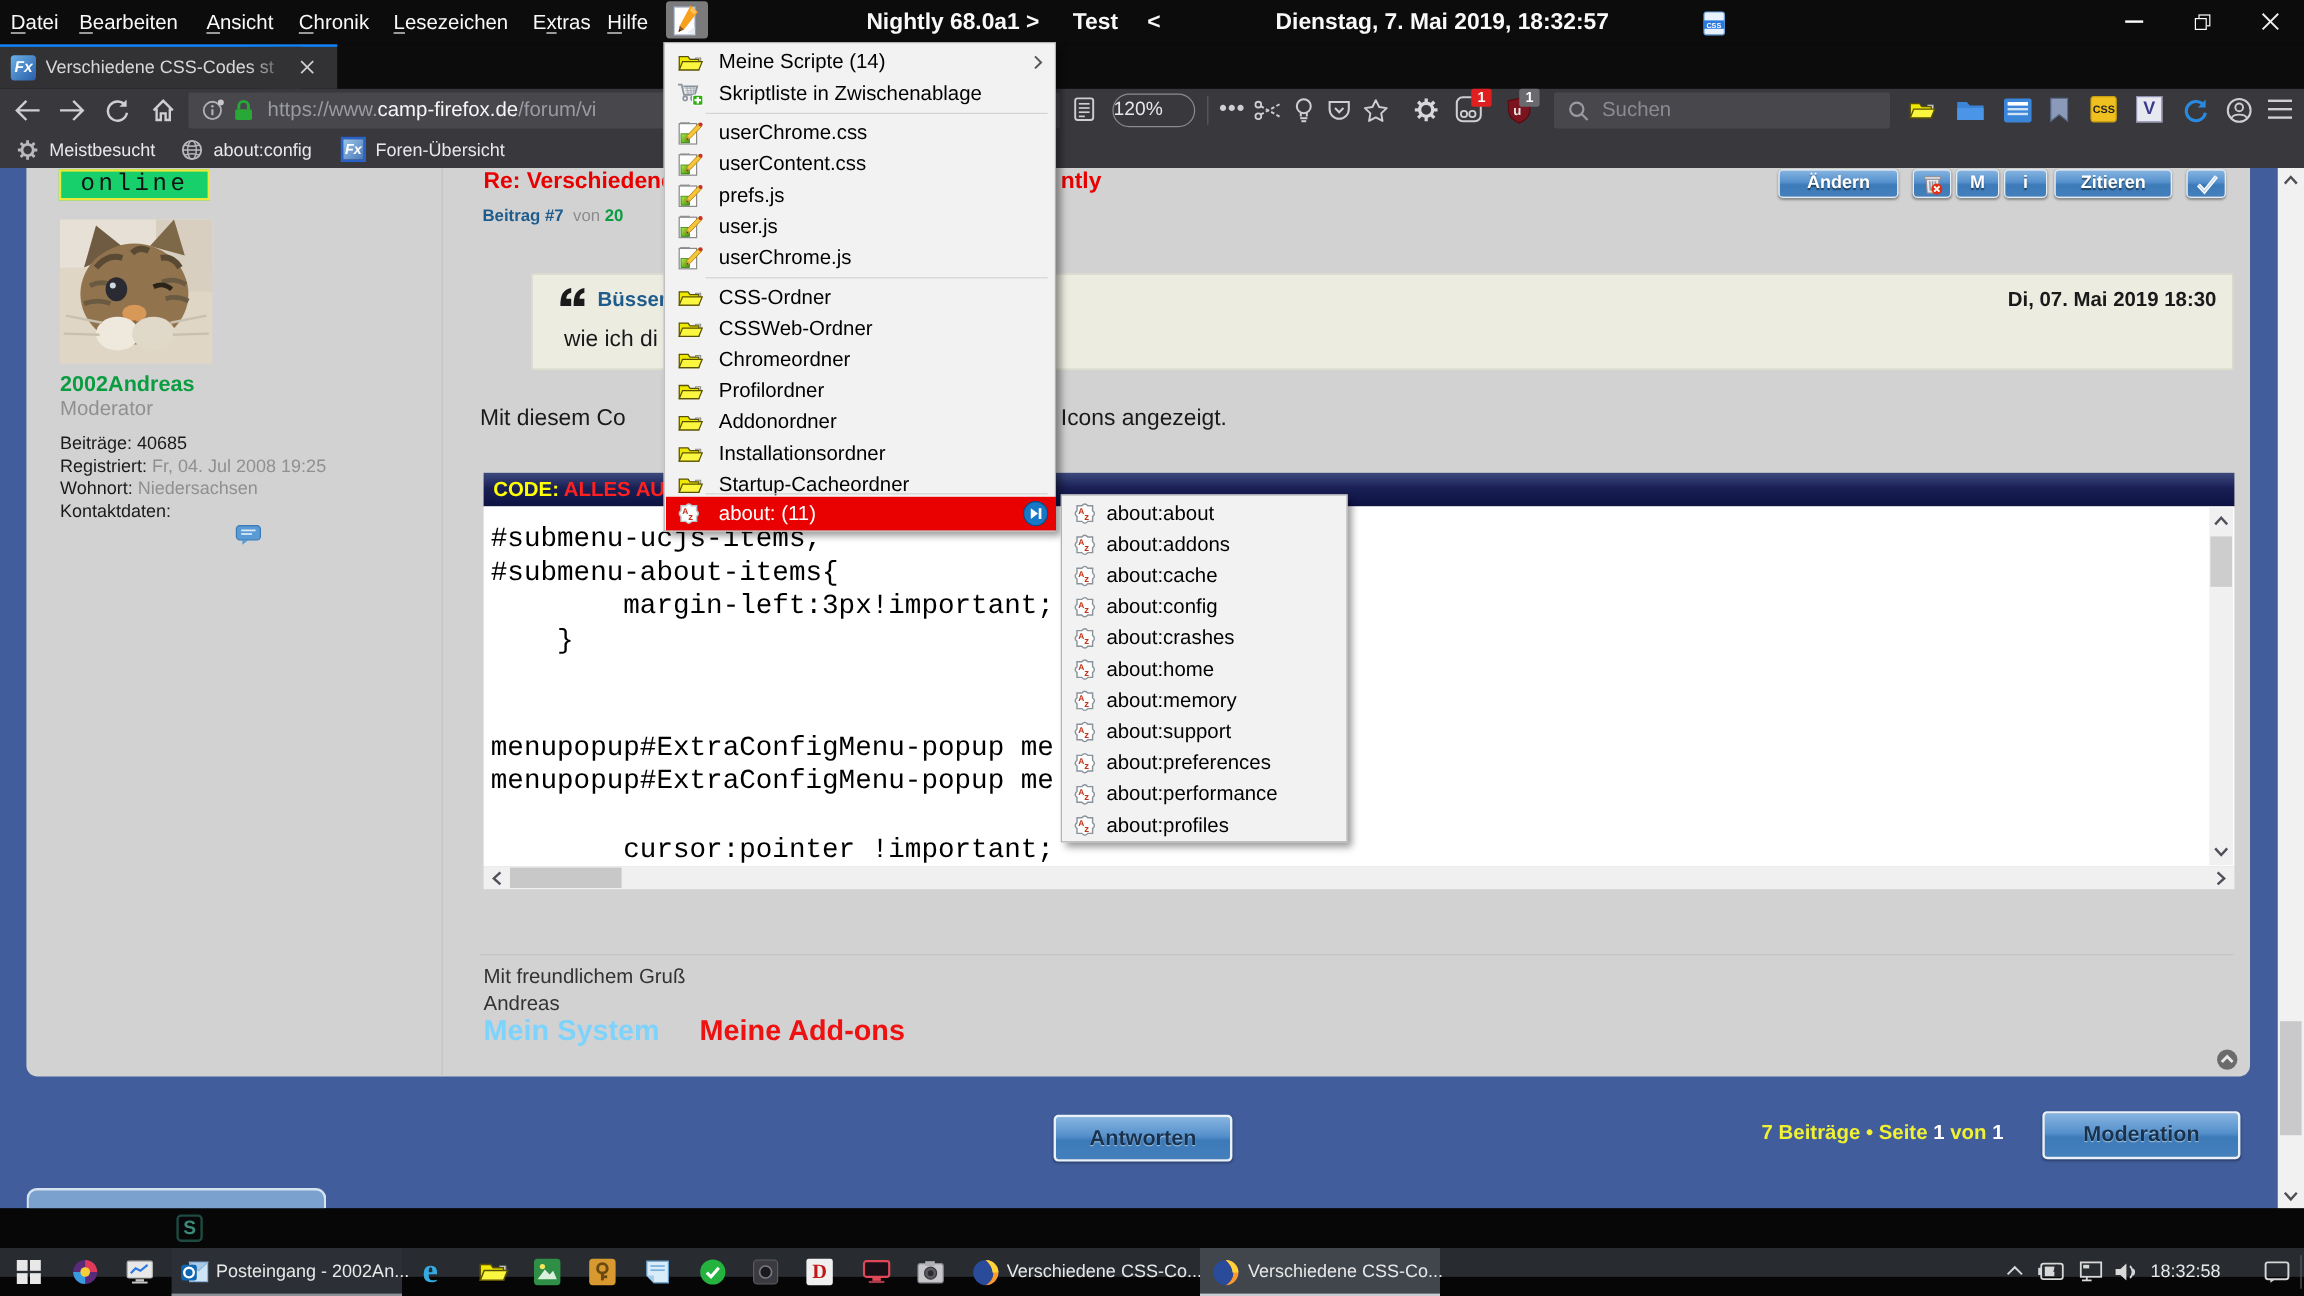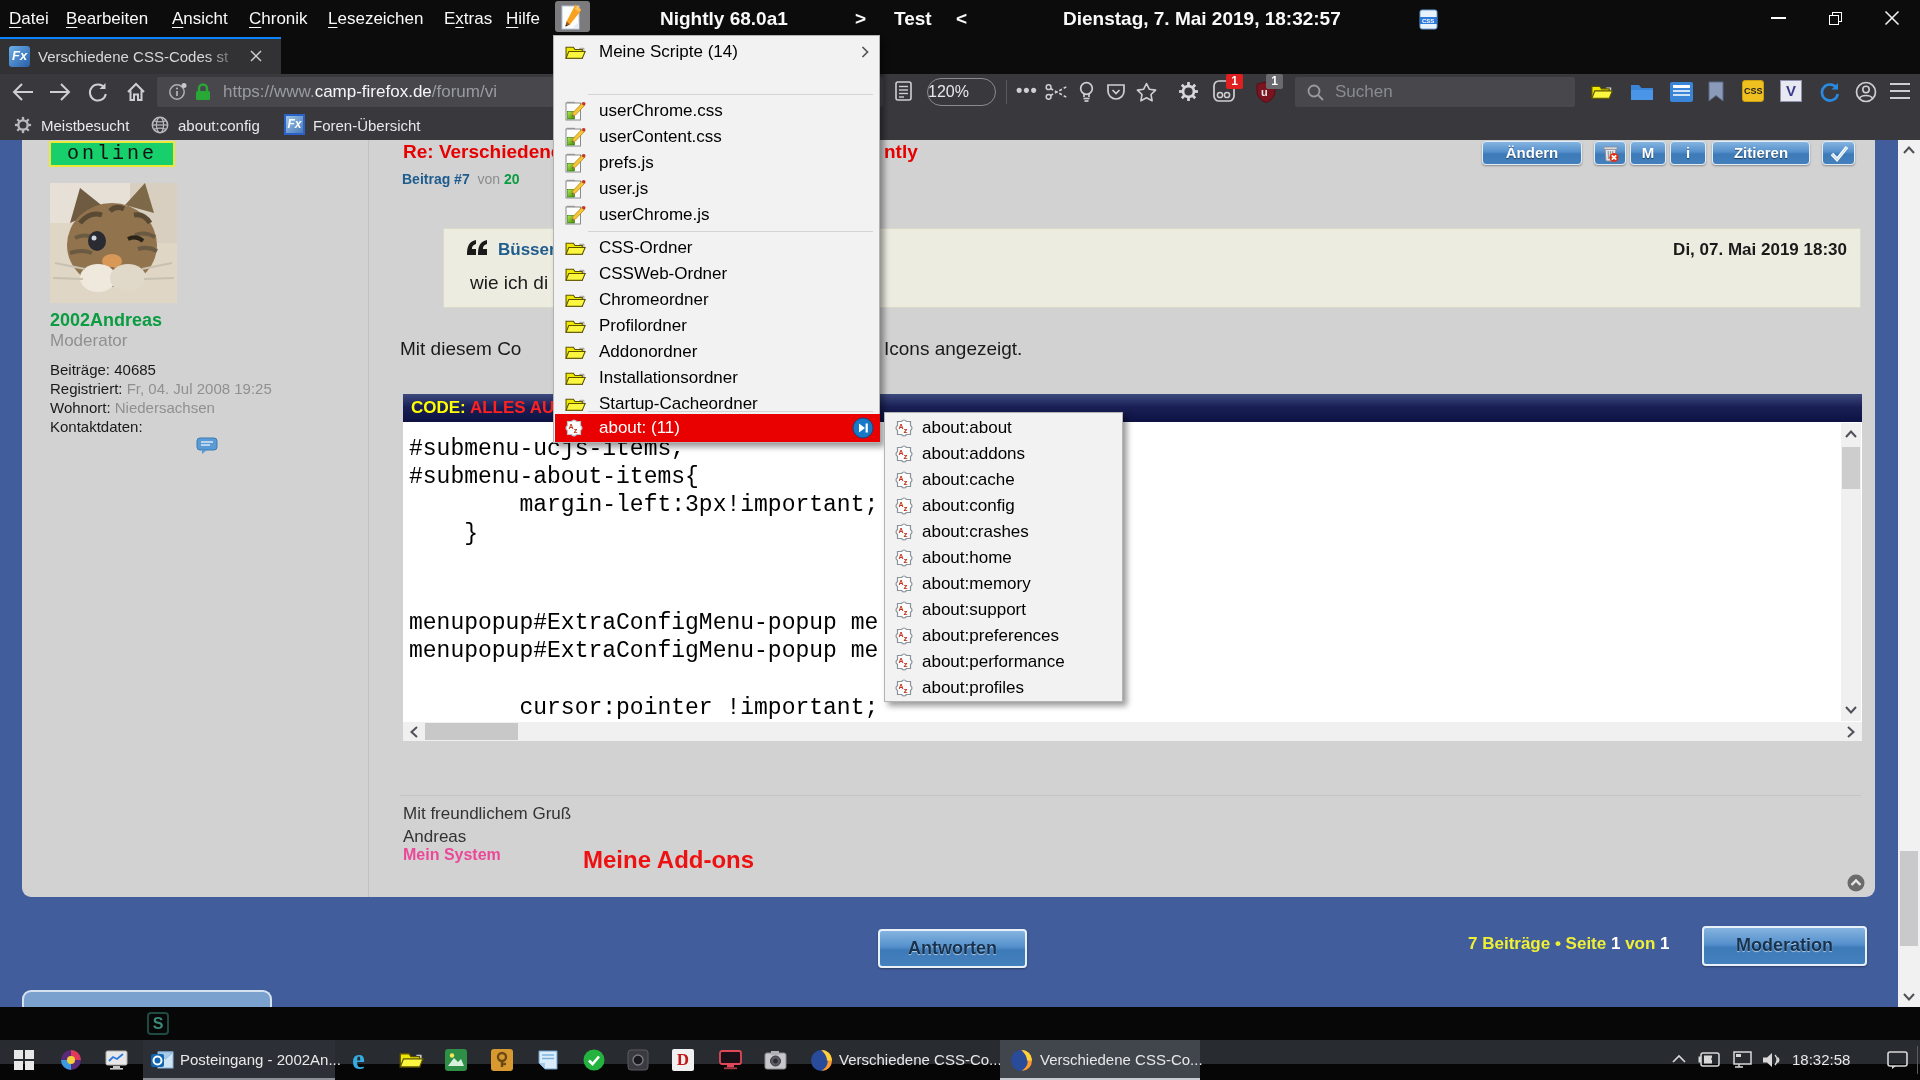--- a/index.html
+++ b/index.html
@@ -114,21 +114,21 @@
 
   
   <div id="menubar">
     <span class="mi" style="left:9px"><u>D</u>atei</span>
     <span class="mi" style="left:66px"><u>B</u>earbeiten</span>
     <span class="mi" style="left:172px"><u>A</u>nsicht</span>
     <span class="mi" style="left:249px"><u>C</u>hronik</span>
     <span class="mi" style="left:328px"><u>L</u>esezeichen</span>
     <span class="mi" style="left:444px">E<u>x</u>tras</span>
     <span class="mi" style="left:506px"><u>H</u>ilfe</span>
-    <span class="mi bold" style="left:660px;top:8px">Nightly 68.0a1</span>
+    <span class="mi bold" style="left:722px;top:8px">Nightly 68.0a1</span>
     <span class="mi bold" style="left:855px;top:8px">&gt;</span>
     <span class="mi bold" style="left:894px;top:8px">Test</span>
     <span class="mi bold" style="left:956px;top:8px">&lt;</span>
     <span class="mi bold" style="left:1063px;top:8px">Dienstag, 7. Mai 2019, 18:32:57</span>
     <div class="abs" style="left:555px;top:1px;width:35px;height:31px;background:#7b7b7d;border-radius:3px"></div>
     <svg class="ic" style="left:561px;top:3px" width="24" height="27" viewBox="0 0 24 27">
       <rect x="1" y="3" width="17" height="23" fill="#fdfdfd" stroke="#b8c4d8"></rect>
       <path d="M14.5 1.5 L20.5 7 L9 21.5 L4.5 23.5 L5.5 18.5 Z" fill="#f8a11c"></path>
       <path d="M15.8 3 L19.5 6.5 L17.5 9 L13.8 5.5 Z" fill="#fdc35a"></path>
       <path d="M5.5 18.5 L4.5 23.5 L9 21.5 Z" fill="#8a5a2a"></path>
@@ -412,21 +412,21 @@
     <svg class="ic" style="left:1444px;top:4px" width="8" height="12">
         <path d="M1 1 L6.5 6 L1 11" fill="none" stroke="#50505a" stroke-width="2"></path>
       </svg>
     <div class="abs" style="left:22px;top:1px;width:93px;height:17px;background:#c8c8c8"></div>
   </div>
 
   
   <div class="abs" style="left:400px;top:795px;width:1461px;height:1px;background:#c4c4c4"></div>
   <div class="abs" style="left:403px;top:804px;font-size:17px;color:#333">Mit freundlichem Gruß</div>
   <div class="abs" style="left:403px;top:827px;font-size:17px;color:#333">Andreas</div>
-  <div class="abs" style="left:403px;top:846px;font-size:16px;color:#ec4899;font-weight:bold">Mein System</div>
+  <div class="abs" style="left:403px;top:846px;font-size:24px;color:#7dd3fc;font-weight:bold">Mein System</div>
   <div class="abs" style="left:583px;top:846px;font-size:24px;color:#ee1111;font-weight:bold">Meine Add-ons</div>
   <svg class="ic" style="left:1847px;top:874px" width="18" height="18">
     <circle cx="9" cy="9" r="8.5" fill="#6b6b6b"></circle>
     <path d="M4.5 11 L9 6.5 L13.5 11" fill="none" stroke="#e8e8e8" stroke-width="2.4"></path>
   </svg>
 
   
   <div class="btnblue" style="left:878px;top:929px;width:149px;height:39px;font-size:18px;line-height:34px;color:#16324f;border:2px solid #e8f0f8;text-shadow:0 1px 1px rgba(255,255,255,.6)">Antworten</div>
   <div class="abs" style="left:1468px;top:934px;font-size:17px;color:#f0f035;font-weight:bold">7 Beiträge • Seite <span style="color:#fff">1</span> von <span style="color:#fff">1</span></div>
   <div class="btnblue" style="left:1702px;top:926px;width:165px;height:40px;font-size:18px;line-height:35px;color:#16324f;border:2px solid #e8f0f8;text-shadow:0 1px 1px rgba(255,255,255,.6)">Moderation</div>
@@ -434,20 +434,23 @@
 
   
   <div class="popup" style="left:553px;top:35px;width:327px;height:408px">
     <div class="pitem" style="top:3px;width:324px"><svg class="ic" style="left:10px;top:5px" width="21" height="17">
           <use href="#folder"></use>
         </svg><span style="margin-left:44px">Meine Scripte (14)</span>
       <svg class="ic" style="left:306px;top:7px" width="8" height="12">
           <path d="M1.5 1 L6.5 6 L1.5 11" fill="none" stroke="#555" stroke-width="1.7"></path>
         </svg>
     </div>
+    <div class="pitem" style="top:29px;width:324px"><svg class="ic" style="left:9px;top:2px" width="22" height="22">
+          <use href="#cart"></use>
+        </svg><span style="margin-left:44px">Skriptliste in Zwischenablage</span></div>
     <div class="psep" style="top:58px"></div>
     <div class="pitem" style="top:62px"><svg class="ic" style="left:9px;top:2px" width="22" height="22">
           <use href="#doc"></use>
         </svg><span style="margin-left:44px">userChrome.css</span></div>
     <div class="pitem" style="top:88px"><svg class="ic" style="left:9px;top:2px" width="22" height="22">
           <use href="#doc"></use>
         </svg><span style="margin-left:44px">userContent.css</span></div>
     <div class="pitem" style="top:114px"><svg class="ic" style="left:9px;top:2px" width="22" height="22">
           <use href="#doc"></use>
         </svg><span style="margin-left:44px">prefs.js</span></div>

